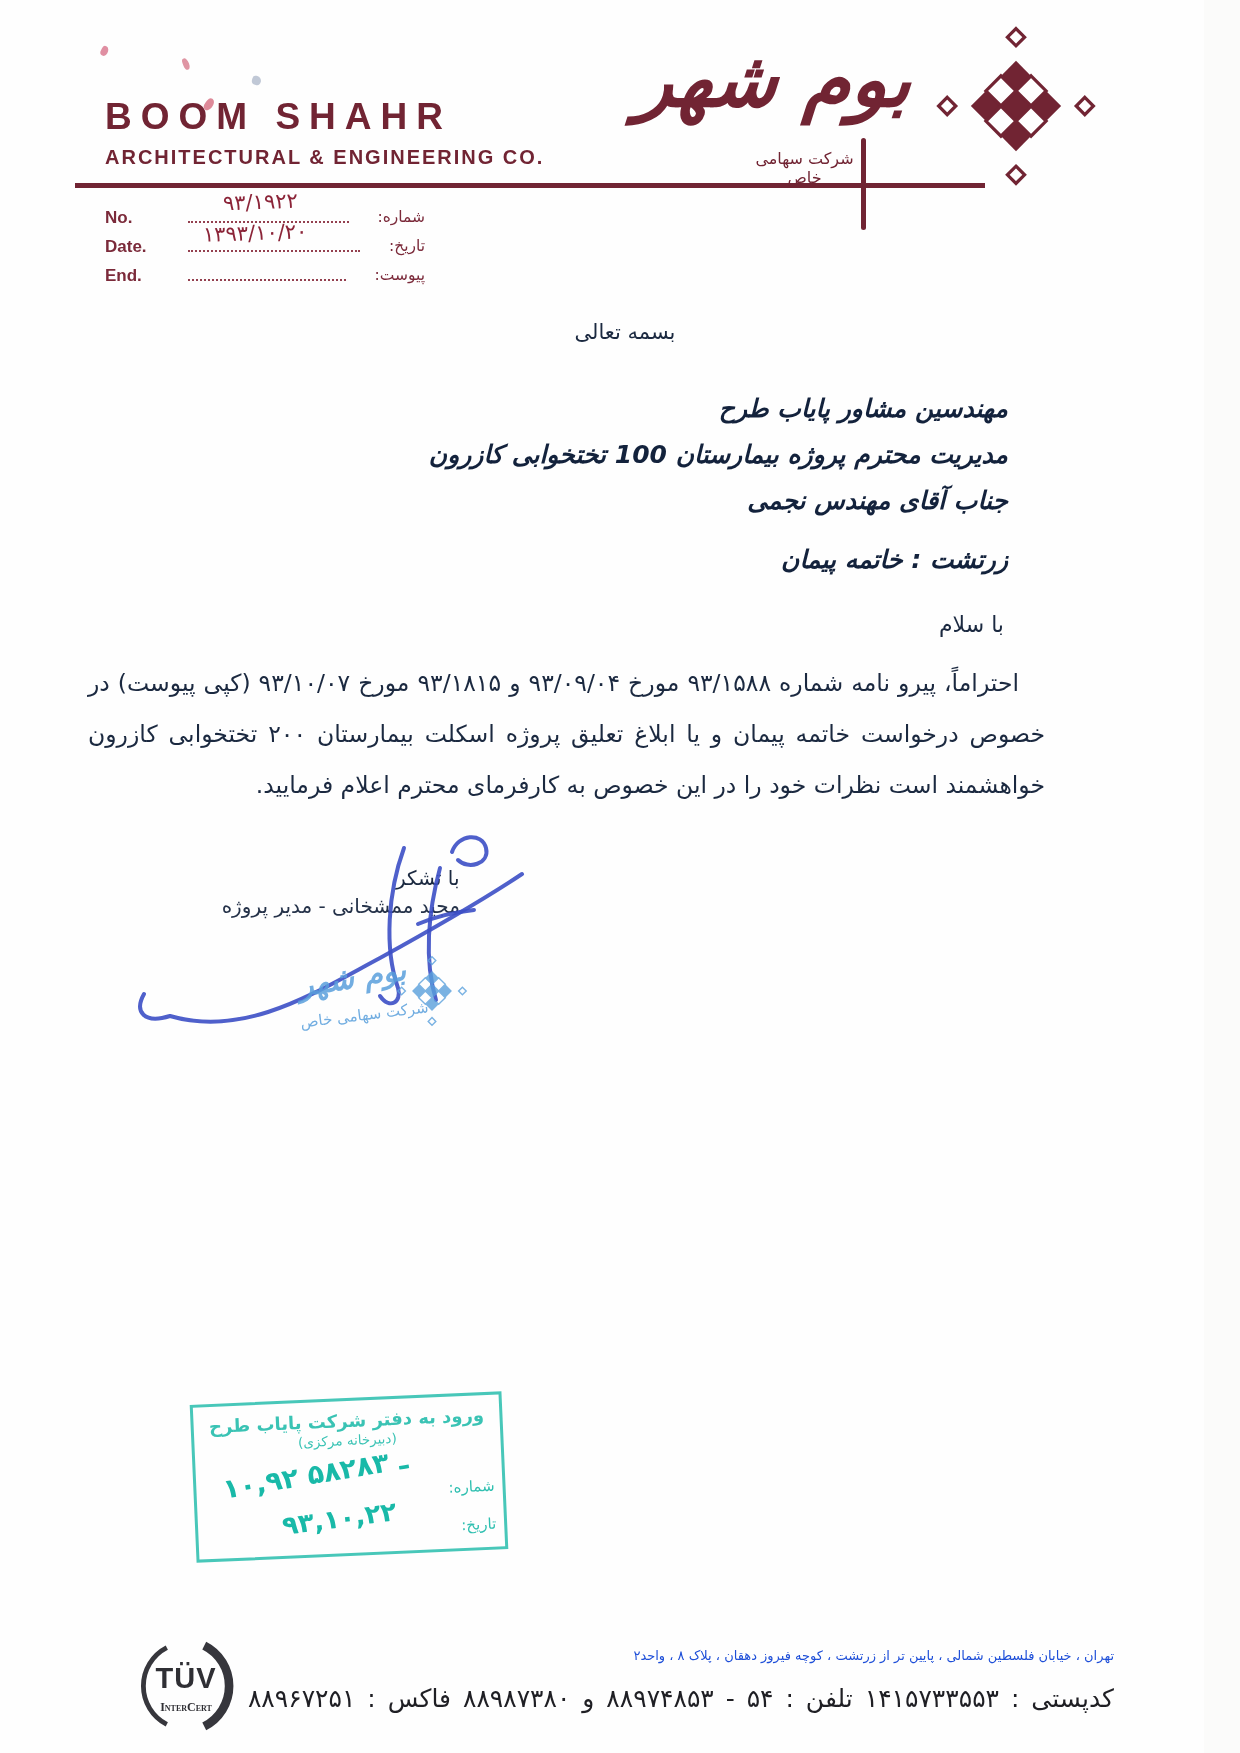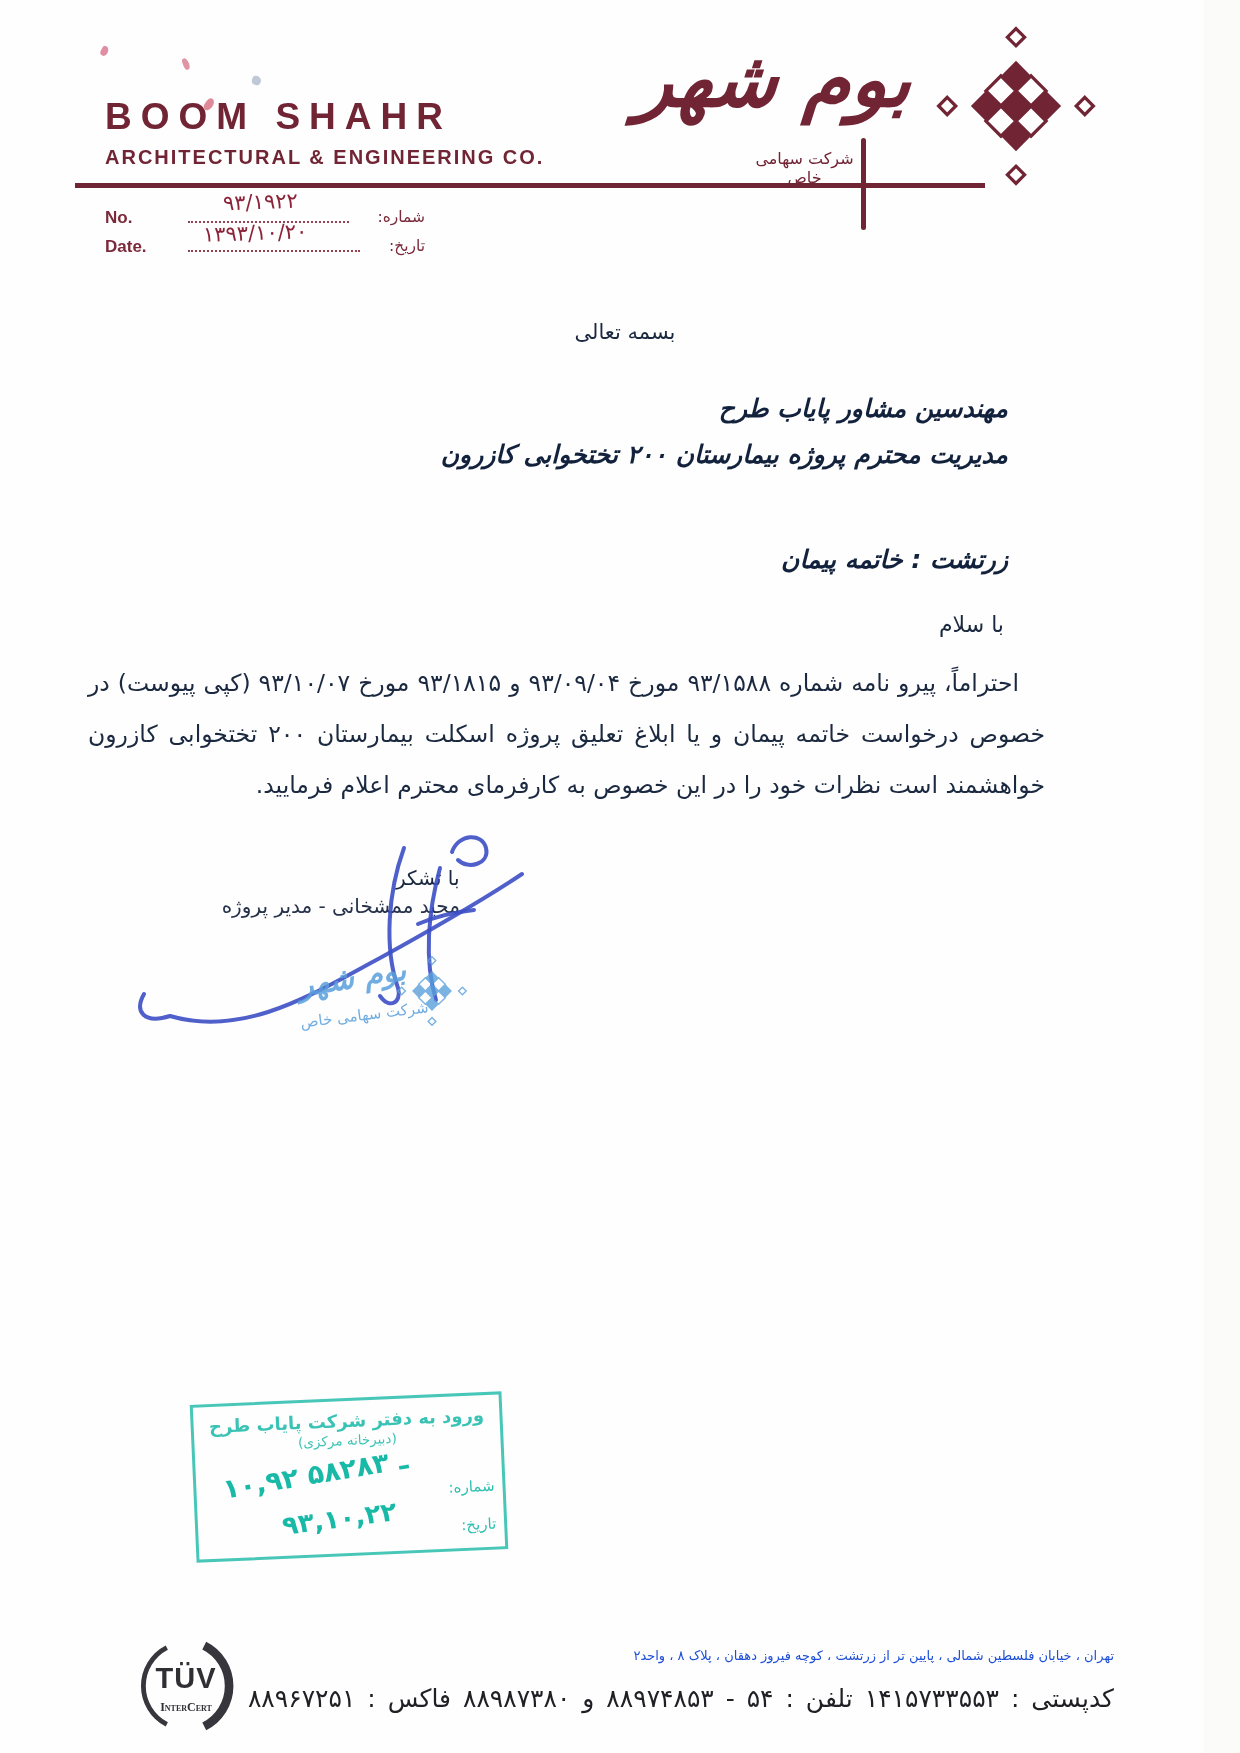--- a/index.html
+++ b/index.html
@@ -107,29 +107,35 @@
     <div class="ref-row">
       <span class="ref-en">No.</span>
       <span class="ref-dots"></span>
       <span class="ref-fa">شماره:</span>
     </div>
     <div class="ref-row">
       <span class="ref-en">Date.</span>
       <span class="ref-dots"></span>
       <span class="ref-fa">تاریخ:</span>
     </div>
+    <div class="ref-row">
+      <span class="ref-en">End.</span>
+      <span class="ref-dots"></span>
+      <span class="ref-fa">پیوست:</span>
+    </div>
   </div>
   <div class="hand hand-no">۹۳/۱۹۲۲</div>
   <div class="hand hand-date">۱۳۹۳/۱۰/۲۰</div>
 
   <div class="abs besmele fa">بسمه تعالی</div>
 
   <div class="abs addressee fa">
     <div>مهندسین مشاور پایاب طرح</div>
-    <div>مدیریت محترم پروژه بیمارستان ۲۰۰ تختخوابی کازرون</div>
+    <div>مدیریت محترم پروژه بیمارستان 100 تختخوابی کازرون</div>
+    <div>جناب آقای مهندس نجمی</div>
   </div>
 
   <div class="abs subject fa">زرتشت : خاتمه پیمان</div>
   <div class="abs salutation fa">با سلام</div>
   <div class="abs body-par fa">احتراماً، پیرو نامه شماره ۹۳/۱۵۸۸ مورخ ۹۳/۰۹/۰۴ و ۹۳/۱۸۱۵ مورخ ۹۳/۱۰/۰۷ (کپی پیوست) در خصوص درخواست خاتمه پیمان و یا ابلاغ تعلیق پروژه اسکلت بیمارستان ۲۰۰ تختخوابی کازرون خواهشمند است نظرات خود را در این خصوص به کارفرمای محترم اعلام فرمایید.</div>
 
   <div class="abs closing fa">با تشکر</div>
   <div class="abs signatory fa">مجید ممشخانی - مدیر پروژه</div>
 
   <svg class="abs sig-svg" width="420" height="230" viewBox="0 0 420 230">

